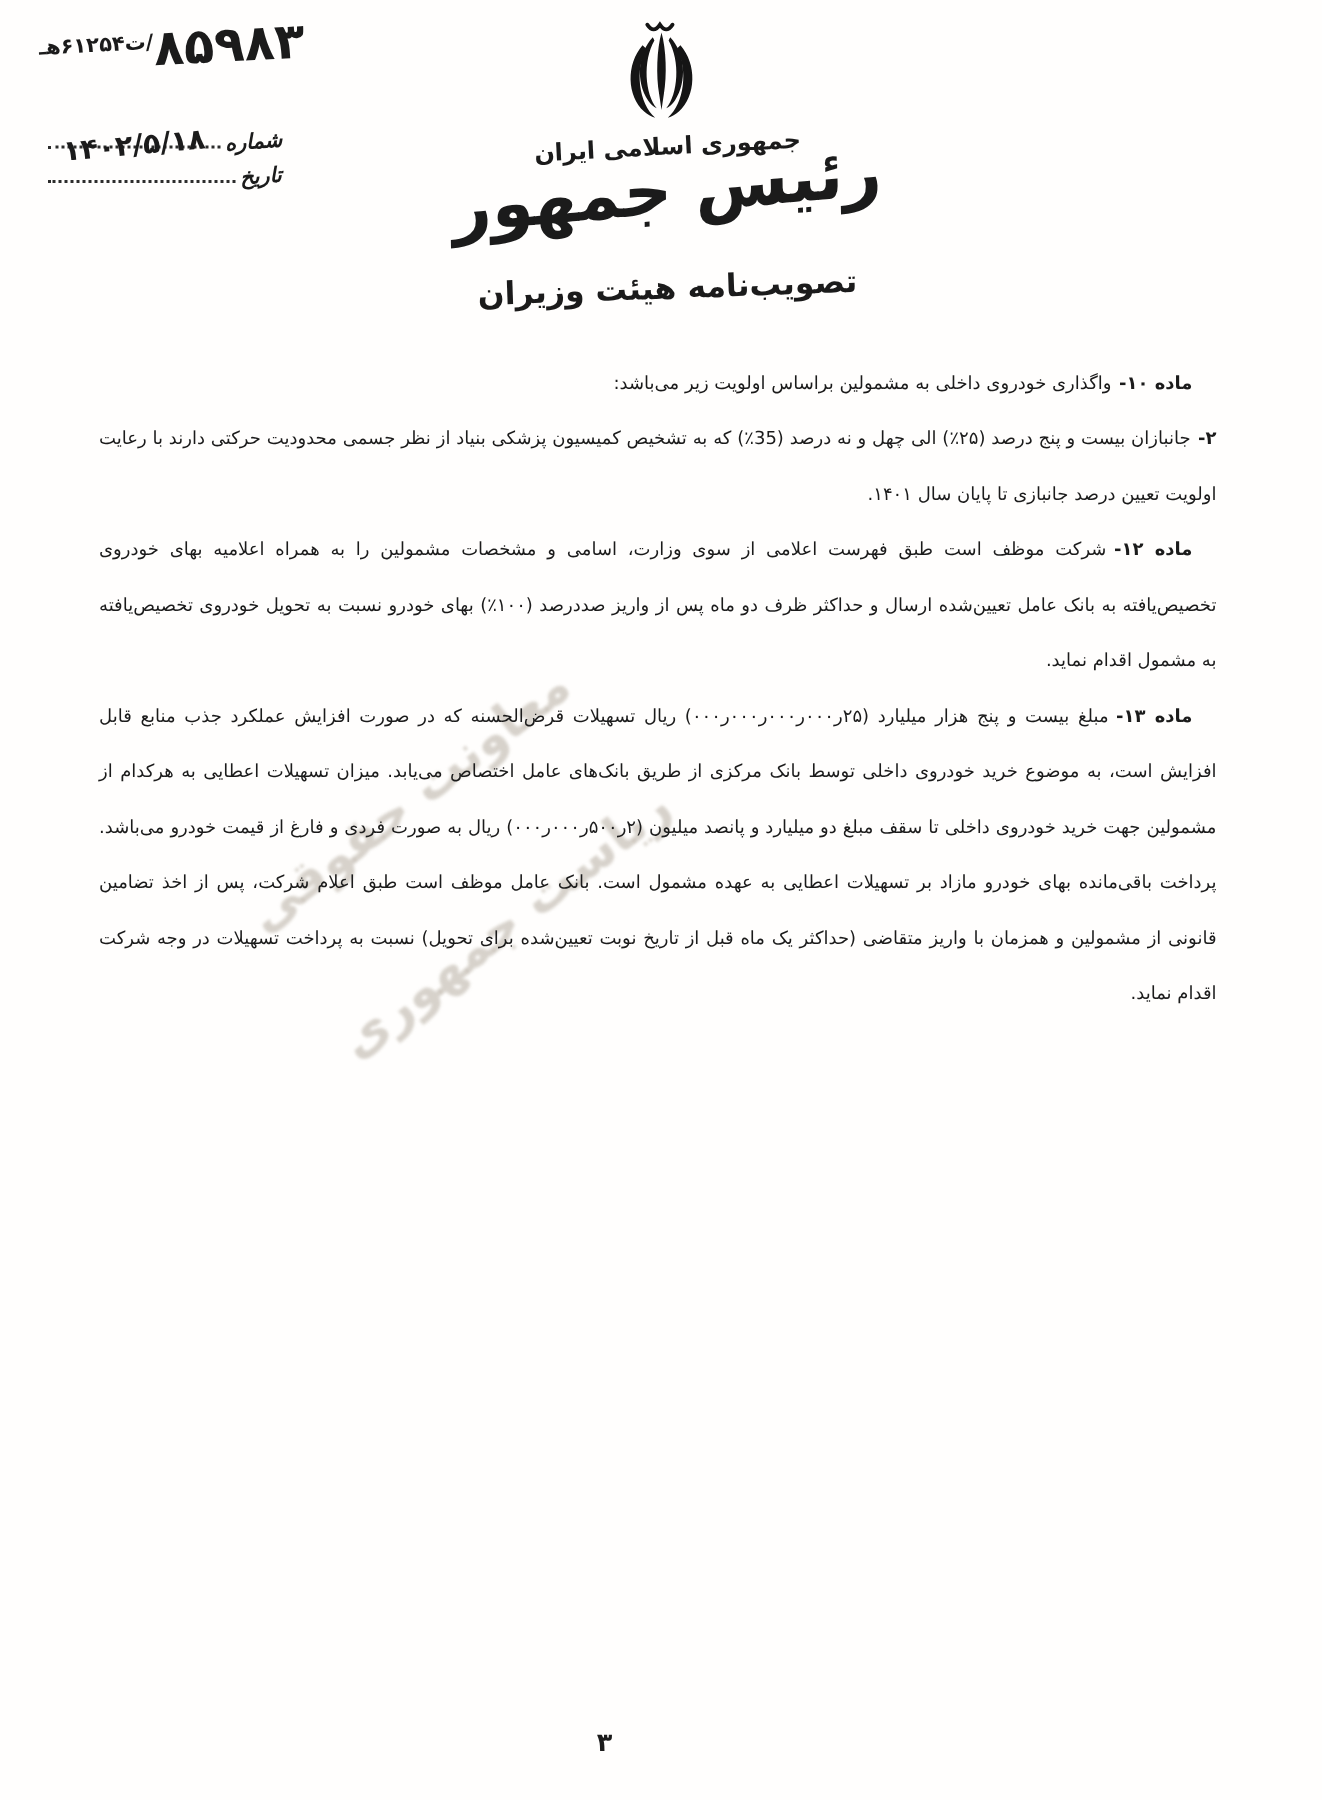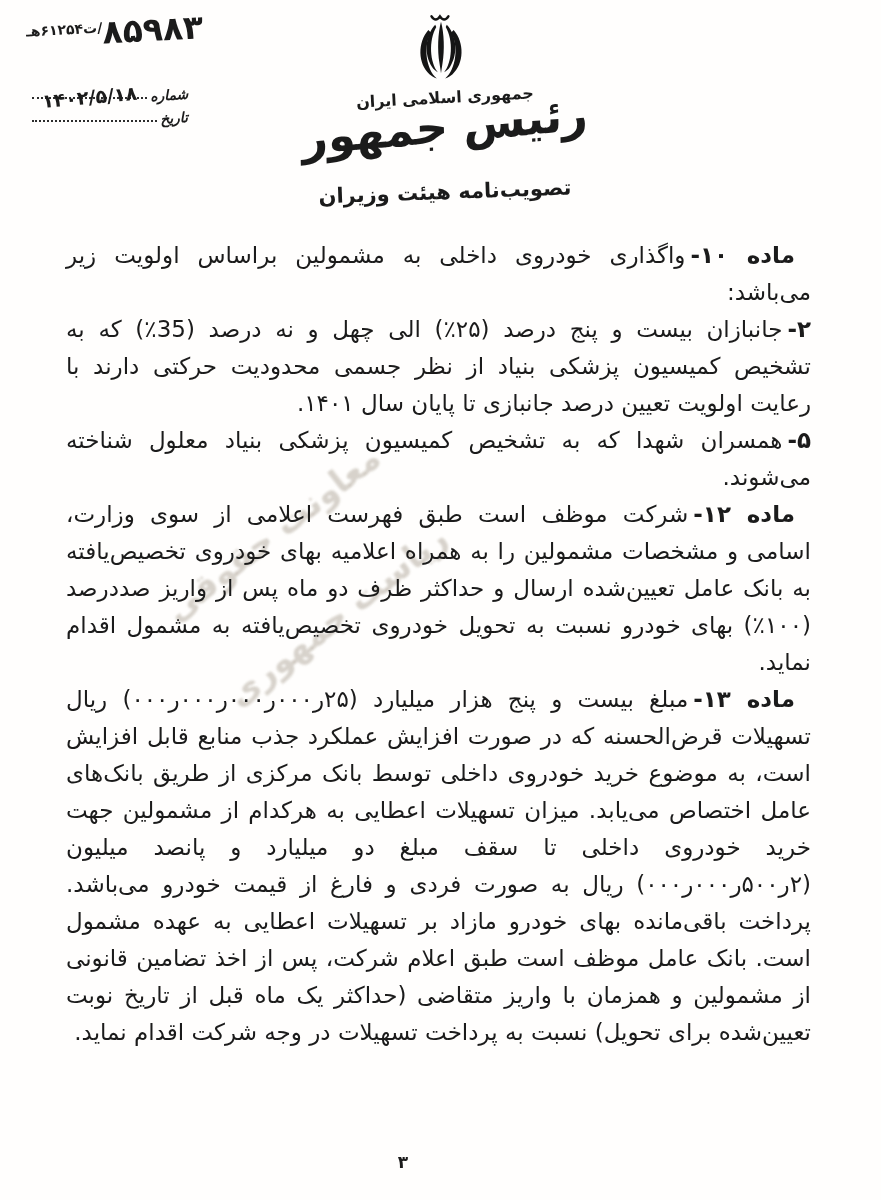--- a/index.html
+++ b/index.html
@@ -64,21 +64,21 @@
     filter:blur(1.2px);
     pointer-events:none;
     z-index:0;
   }
   .watermark span{display:block;}
 
   
   .bodytext{
     position:absolute;top:237px;right:70px;left:66px;
     direction:rtl;
-    font-size:23px;line-height:37px;
+    font-size:12px;line-height:37px;
     text-align:justify;
     text-align-last:right;
     z-index:1;
   }
   .bodytext p{margin:0;}
   .para .prefix{font-weight:bold;margin-left:5px;}
   .article{text-indent:16px;}
 
   .pagenum{
     position:absolute;top:1152px;left:0;width:806px;
@@ -124,23 +124,20 @@
     <span>ریاست جمهوری</span>
   </div>
 
   <div class="bodytext">
     <p class="para article">
       <span class="prefix">ماده ۱۰-</span><span>واگذاری خودروی داخلی به مشمولین براساس اولویت زیر می‌باشد:</span>
     </p>
     <p class="para">
       <span class="prefix">۲-</span><span>جانبازان بیست و پنج درصد (۲۵٪) الی چهل و نه درصد (35٪) که به تشخیص کمیسیون پزشکی بنیاد از نظر جسمی محدودیت حرکتی دارند با رعایت اولویت تعیین درصد جانبازی تا پایان سال ۱۴۰۱.</span>
     </p>
-    <p class="para">
-      <span class="prefix">۵-</span><span>همسران شهدا که به تشخیص کمیسیون پزشکی بنیاد معلول شناخته می‌شوند.</span>
-    </p>
     <p class="para article">
       <span class="prefix">ماده ۱۲-</span><span>شرکت موظف است طبق فهرست اعلامی از سوی وزارت، اسامی و مشخصات مشمولین را به همراه اعلامیه بهای خودروی تخصیص‌یافته به بانک عامل تعیین‌شده ارسال و حداکثر ظرف دو ماه پس از واریز صددرصد (۱۰۰٪) بهای خودرو نسبت به تحویل خودروی تخصیص‌یافته به مشمول اقدام نماید.</span>
     </p>
     <p class="para article">
       <span class="prefix">ماده ۱۳-</span><span>مبلغ بیست و پنج هزار میلیارد (۲۵ر۰۰۰ر۰۰۰ر۰۰۰ر۰۰۰) ریال تسهیلات قرض‌الحسنه که در صورت افزایش عملکرد جذب منابع قابل افزایش است، به موضوع خرید خودروی داخلی توسط بانک مرکزی از طریق بانک‌های عامل اختصاص می‌یابد. میزان تسهیلات اعطایی به هرکدام از مشمولین جهت خرید خودروی داخلی تا سقف مبلغ دو میلیارد و پانصد میلیون (۲ر۵۰۰ر۰۰۰ر۰۰۰) ریال به صورت فردی و فارغ از قیمت خودرو می‌باشد. پرداخت باقی‌مانده بهای خودرو مازاد بر تسهیلات اعطایی به عهده مشمول است. بانک عامل موظف است طبق اعلام شرکت، پس از اخذ تضامین قانونی از مشمولین و همزمان با واریز متقاضی (حداکثر یک ماه قبل از تاریخ نوبت تعیین‌شده برای تحویل) نسبت به پرداخت تسهیلات در وجه شرکت اقدام نماید.</span>
     </p>
   </div>
 
   <div class="pagenum">۳</div>
 

